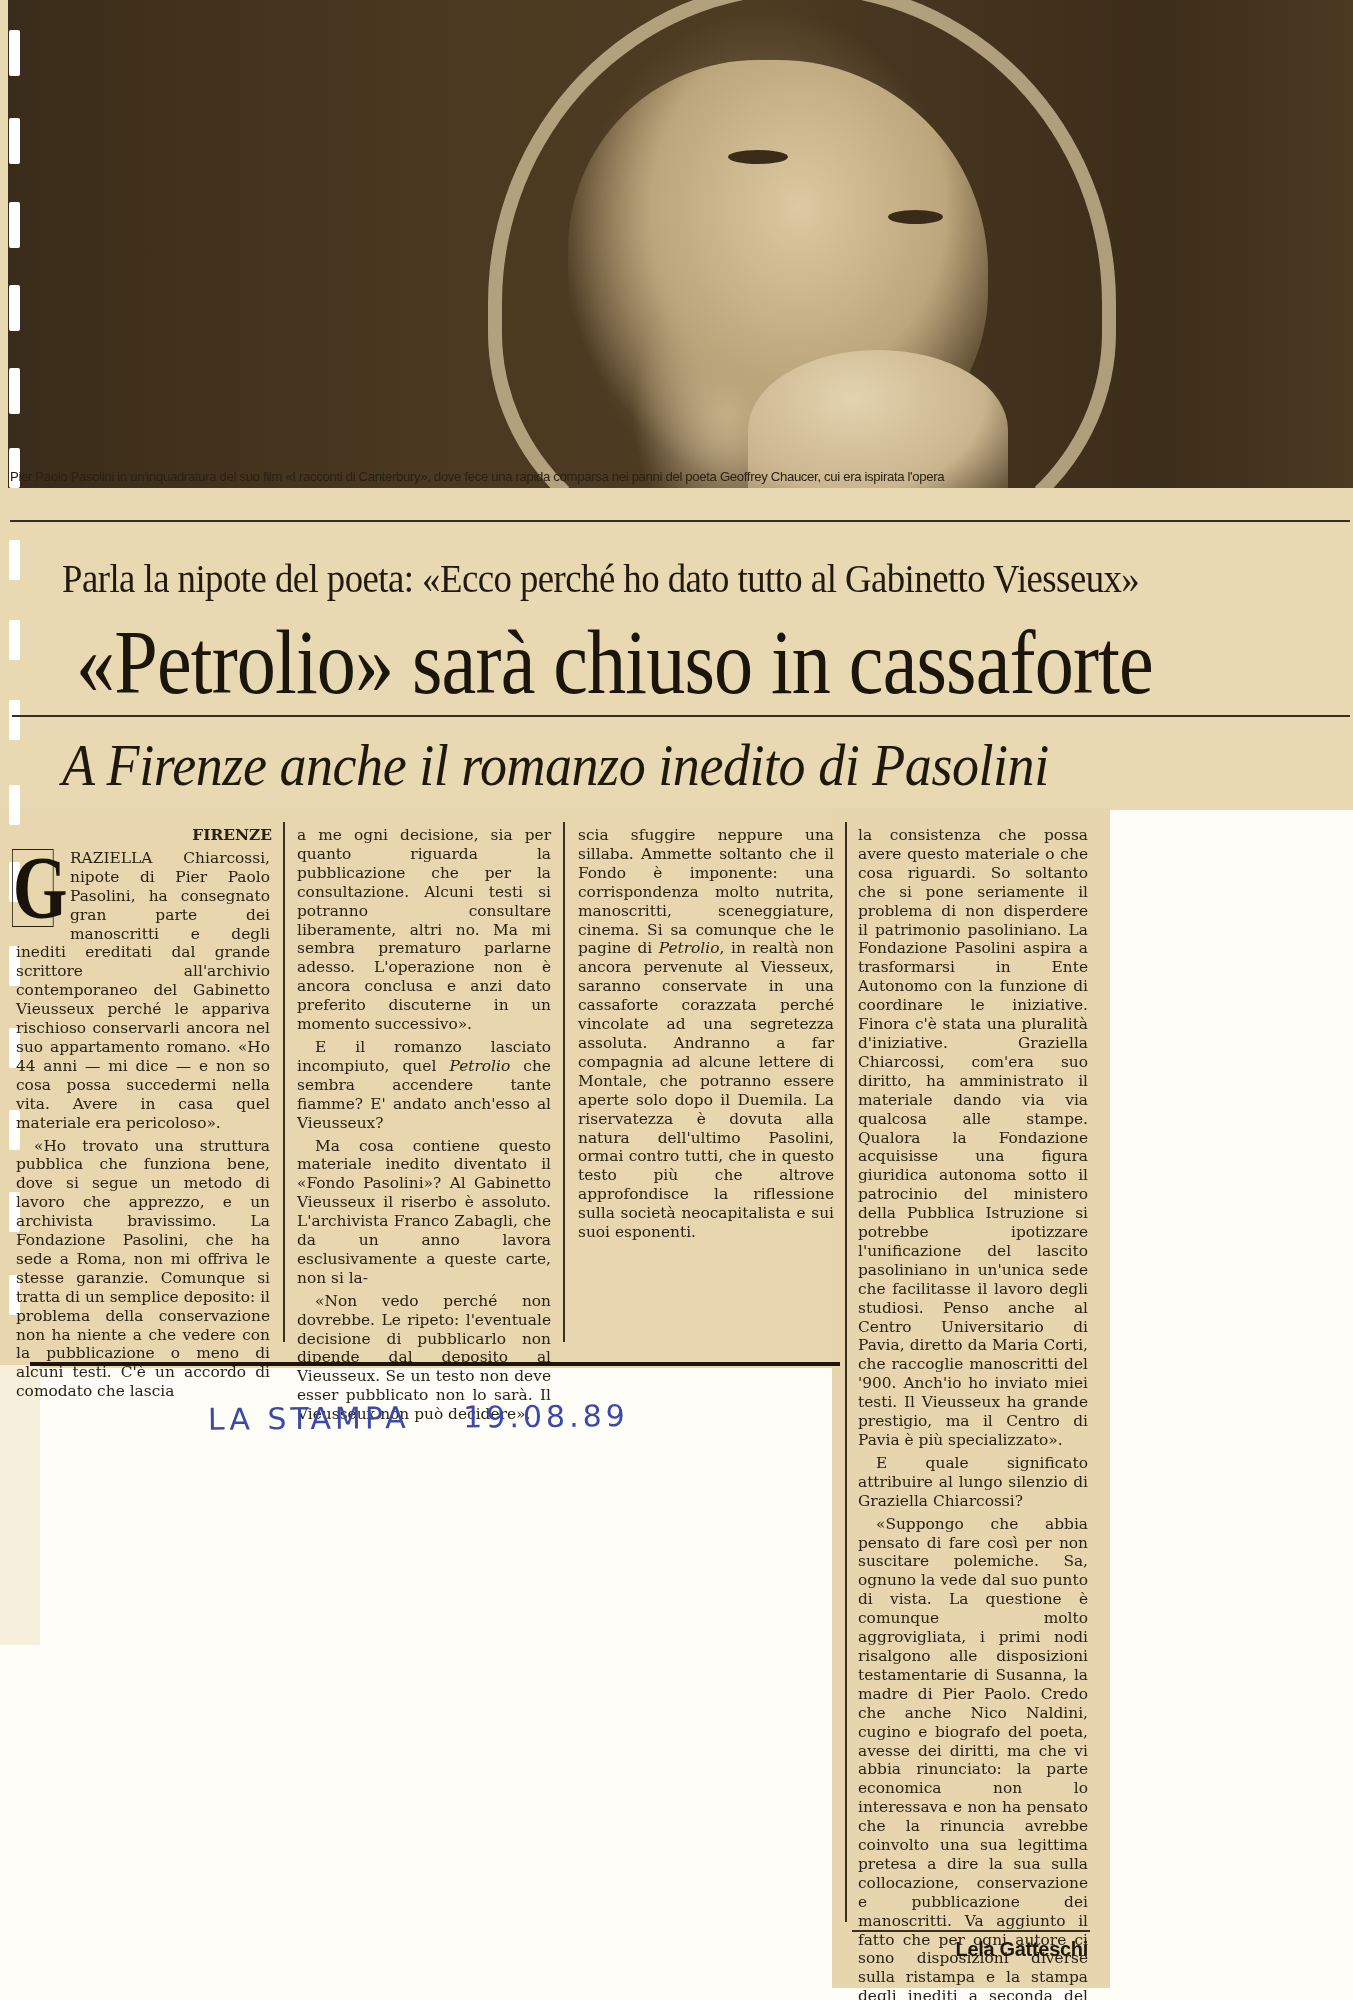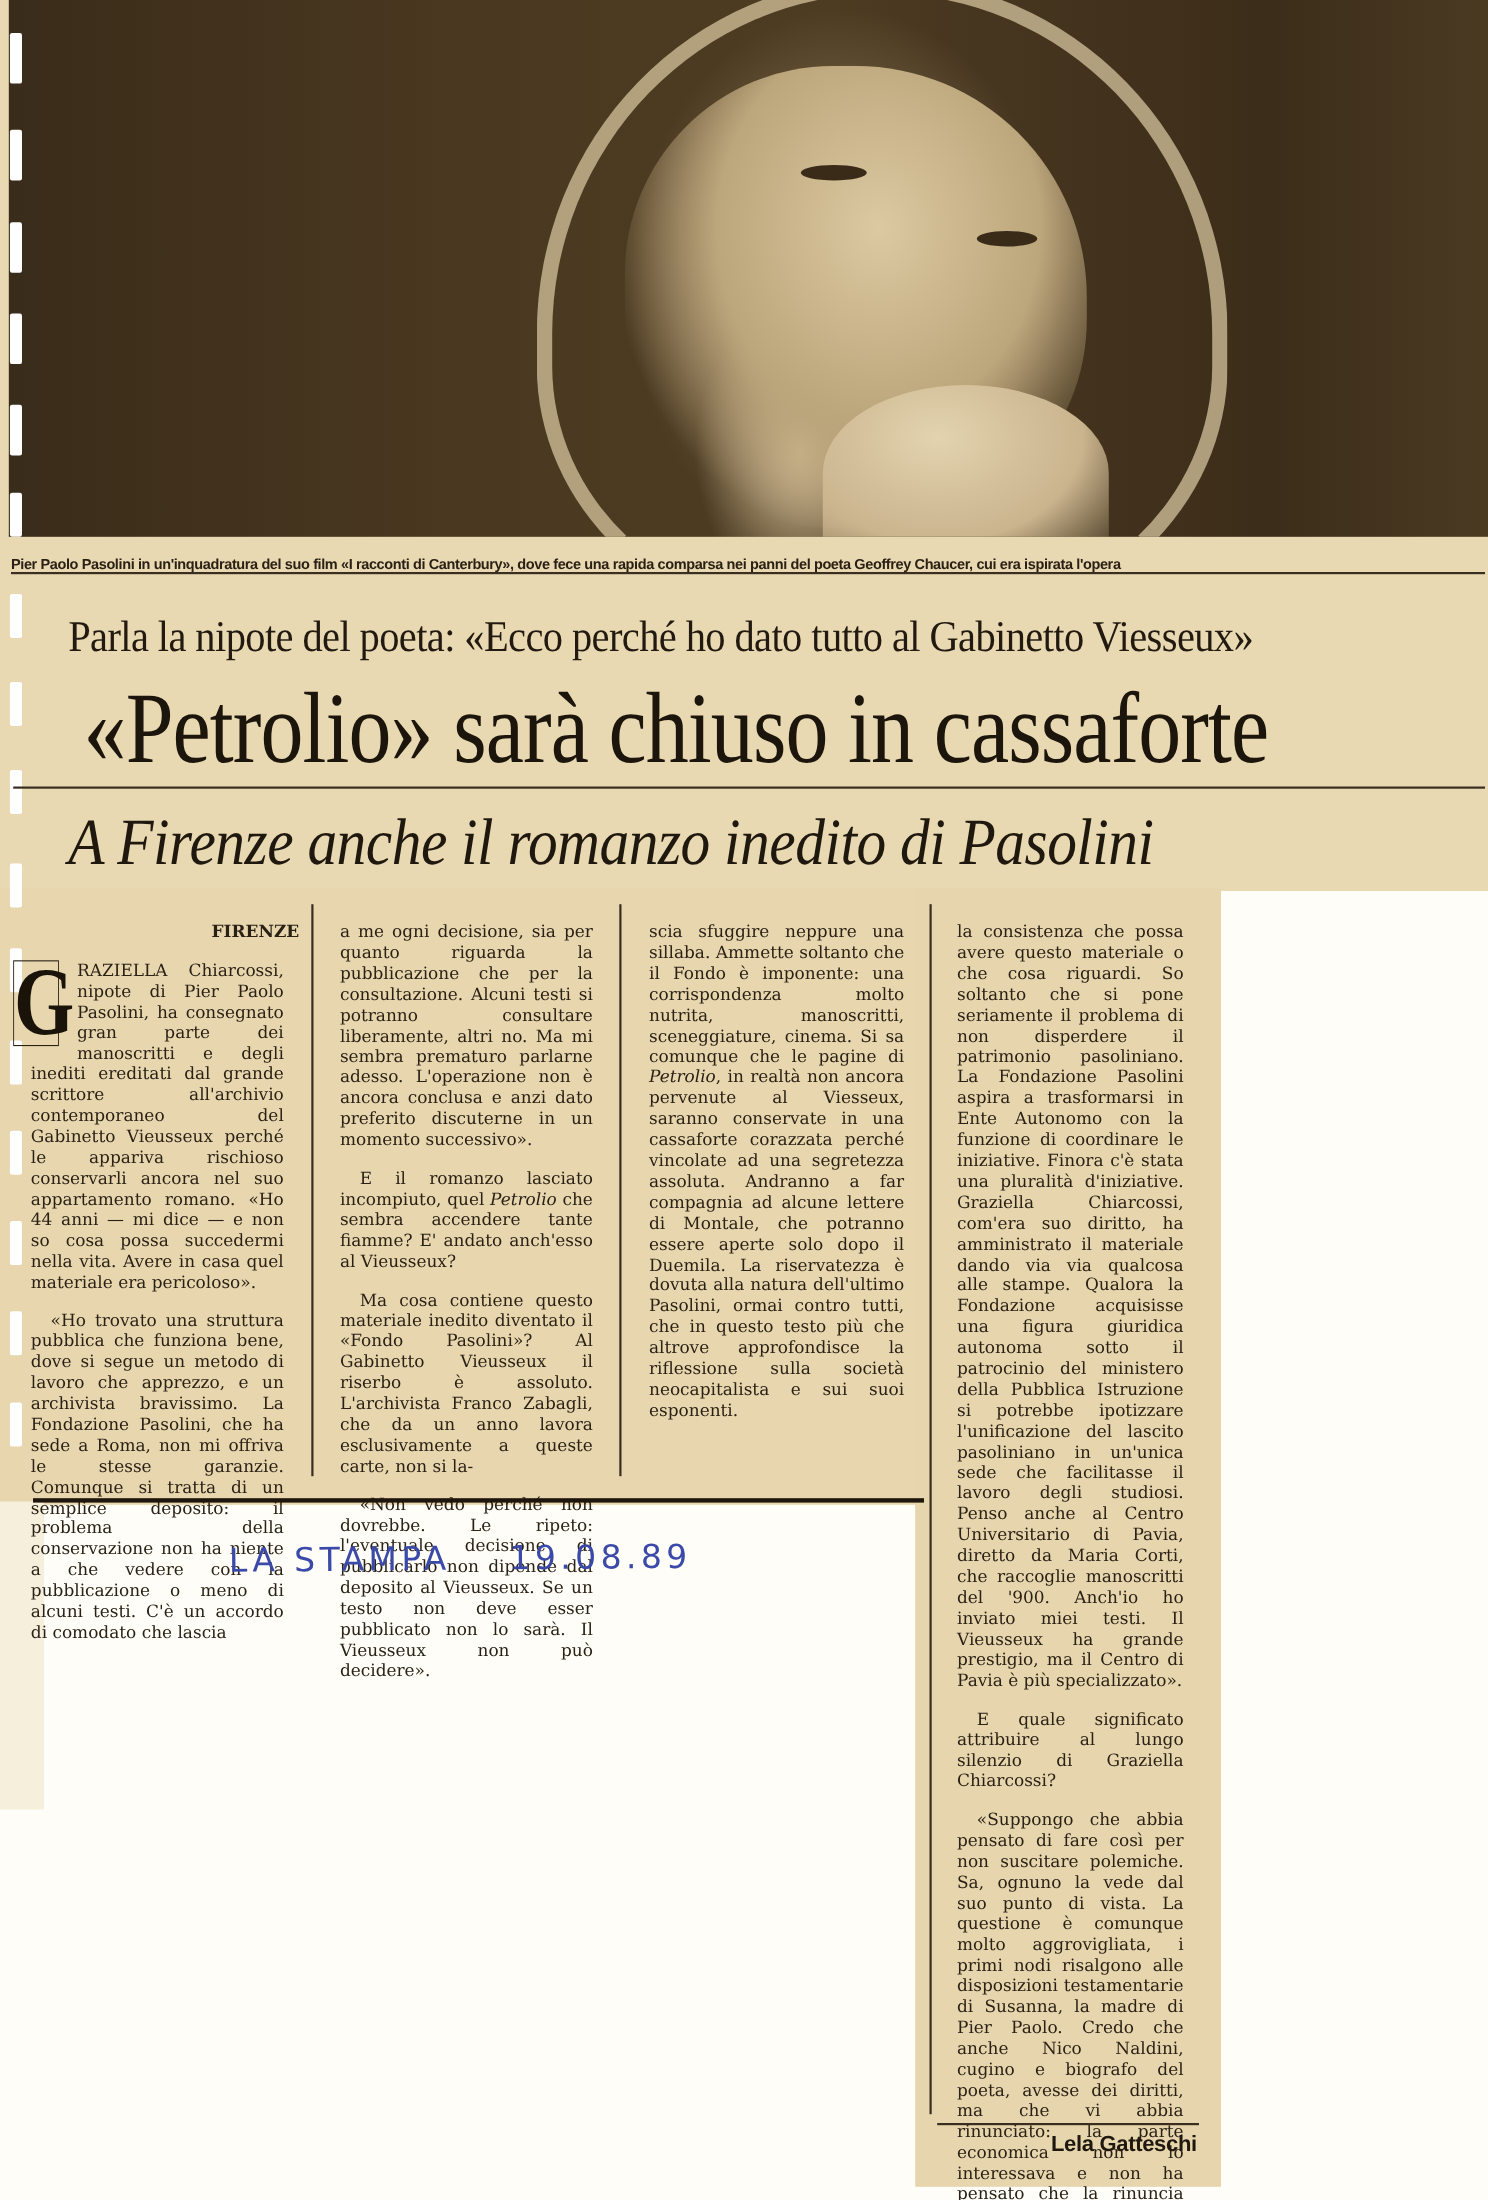--- a/index.html
+++ b/index.html
@@ -52,23 +52,23 @@
   .photo .hand {
     position: absolute; left: 740px; top: 350px; width: 260px; height: 160px;
     border-radius: 50% 50% 10% 10%;
     background: radial-gradient(ellipse at 40% 30%, #e3d3af 0%, #c9b48d 60%, rgba(150,125,90,0) 100%);
   }
   .punch {
     position: absolute; left: 9px; width: 11px; background: #ffffff;
     border-radius: 2px;
   }
   .caption {
-    position: absolute; left: 10px; top: 505px; width: 1330px;
+    position: absolute; left: 10px; top: 469px; width: 1330px;
     font-family: "Liberation Sans", sans-serif; font-size: 13.2px;
-    letter-spacing: -0.35px; color: #2a2014; white-space: nowrap; font-weight: bold;
+    letter-spacing: -0.35px; color: #2a2014; white-space: nowrap;
   }
   .rule { position: absolute; background: #3a2e20; }
   .kicker {
     position: absolute; left: 62px; top: 555px; width: 1280px;
     font-family: "Liberation Serif", serif; font-size: 40px;
     letter-spacing: -0.6px; color: #221a10; white-space: nowrap;
     transform: scaleX(0.92); transform-origin: left top;
   }
   .headline {
     position: absolute; left: 76px; top: 612px; width: 1290px;
@@ -82,21 +82,21 @@
     font-family: "Liberation Serif", serif; font-style: italic; font-size: 60px;
     line-height: 70px; color: #1f180e; white-space: nowrap;
     transform: scaleX(0.9); transform-origin: left top;
     letter-spacing: -0.5px;
   }
   .col {
     position: absolute; top: 822px; font-size: 15.4px; line-height: 18.9px;
     font-family: "DejaVu Serif", serif; color: #2a2115;
     text-align: justify; hyphens: manual;
   }
-  .col p { margin: 16px; text-indent: 18px; }
+  .col p { margin: 4px; text-indent: 18px; }
   .col p.noindent { text-indent: 0; }
   .col .dateline { text-align: right; font-weight: bold; text-indent: 0; margin-right: 2px; }
   .col i { }
   .dropcap {
     float: left; width: 52px; height: 78px; margin: 0 6px 0 0;
     border: 1.5px solid #2a2115; box-sizing: border-box;
     font-family: "Liberation Serif", serif; font-size: 88px; line-height: 76px;
     text-align: center; font-weight: bold; color: #1a130a;
     transform: scaleX(0.8); transform-origin: left top;
   }

